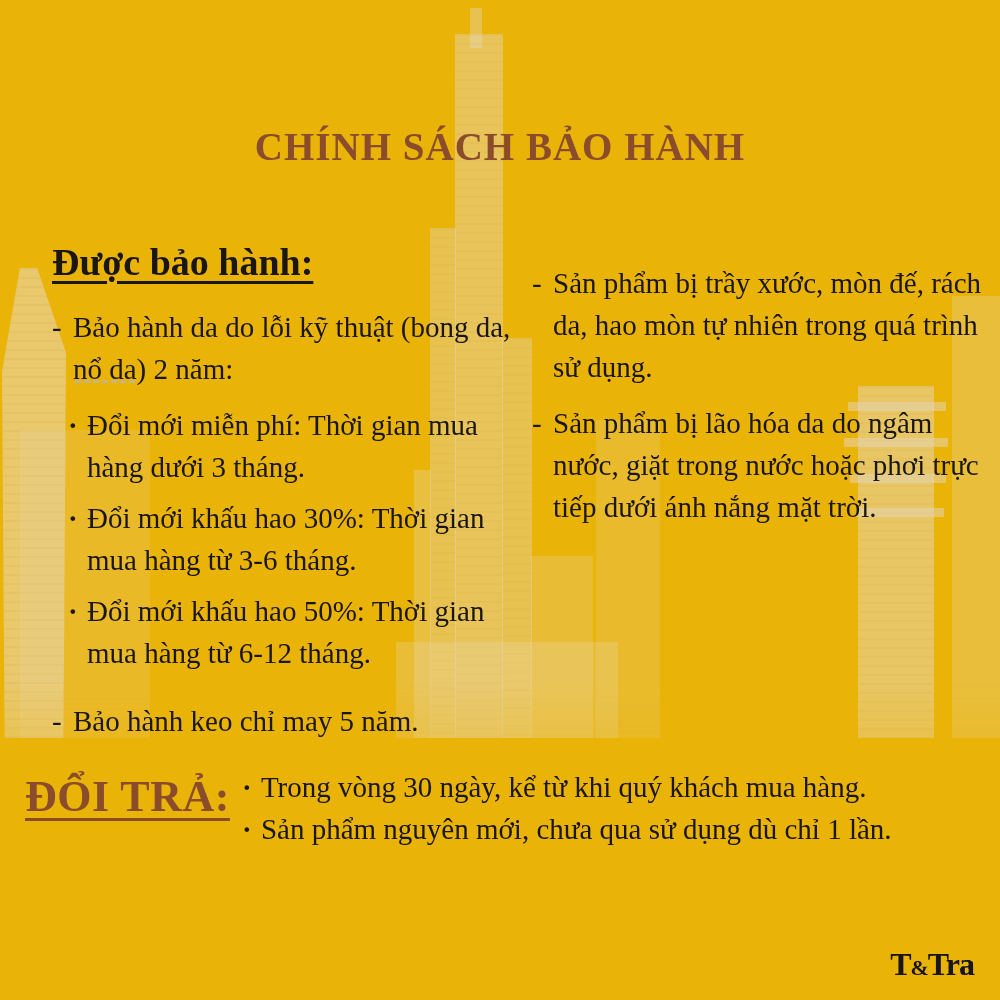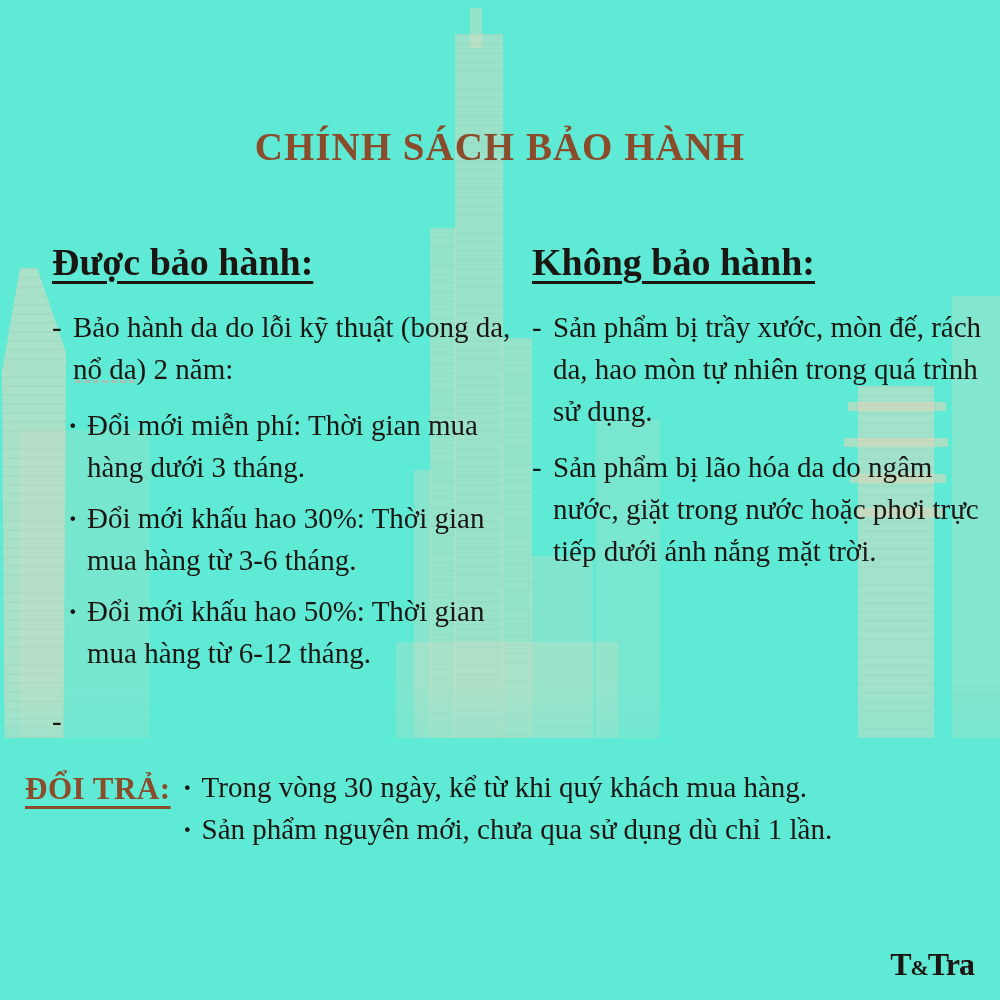--- a/index.html
+++ b/index.html
@@ -1,18 +1,18 @@
 <!DOCTYPE html>
 <html><head>
 <meta charset="utf-8">
 <style>
   html,body{margin:0;padding:0;}
   .page{
     position:relative;width:1000px;height:1000px;overflow:hidden;
-    background:#5eead4;
+    background:#eab308;
     font-family:"Liberation Serif","DejaVu Serif",serif;
     color:#1a1713;
   }
   
   .watermark{
     position:absolute;inset:0;z-index:0;pointer-events:none;
     -webkit-mask-image:linear-gradient(to bottom,#000 68%,transparent 94%);
     mask-image:linear-gradient(to bottom,#000 68%,transparent 94%);
   }
   .b{position:absolute;background:#e7dabf;}
@@ -56,21 +56,21 @@
   .mt-md{margin-top:14px;}
   .mt-sm{margin-top:9px;}
   .mt-xl{margin-top:26px;}
   .squiggle{
     position:absolute;left:23px;top:140px;width:60px;height:0;
     border-top:3px dashed #bfb6a6;opacity:.75;
   }
   
   .returns{position:absolute;left:25px;top:766px;display:flex;align-items:flex-start;}
   .returns-label{
-    flex:none;font-size:31px;font-weight:700;color:#8a4c2b;letter-spacing:.5px;
+    flex:none;font-size:44px;font-weight:700;color:#8a4c2b;letter-spacing:.5px;
     text-decoration:underline;text-decoration-thickness:3px;text-underline-offset:7px;
     margin-top:5px;
   }
   .returns-list{margin-left:12px;font-size:29px;line-height:42px;}
   .returns-list .item{font-size:29px;line-height:42px;}
   
   .footer{
     position:absolute;right:26px;top:946px;display:flex;align-items:baseline;
     font-size:28px;white-space:nowrap;justify-content:center;
   }
@@ -129,25 +129,25 @@
           <span class="text">Đổi mới khấu hao 30%: Thời gian mua hàng từ 3-6 tháng.</span>
         </div>
         <div class="item mt-sm">
           <span class="dot-marker">·</span>
           <span class="text">Đổi mới khấu hao 50%: Thời gian mua hàng từ 6-12 tháng.</span>
         </div>
       </div>
 
       <div class="item mt-xl">
         <span class="marker">-</span>
+        <span class="text">Bảo hành keo chỉ may 5 năm.</span>
       </div>
     </div>
 
     <div class="col col-right">
-      <span class="col-h">Không bảo hành:</span>
 
       <div class="item mt-lg">
         <span class="marker">-</span>
         <span class="text">Sản phẩm bị trầy xước, mòn đế, rách da, hao mòn tự nhiên trong quá trình sử dụng.</span>
       </div>
       <div class="item mt-md">
         <span class="marker">-</span>
         <span class="text">Sản phẩm bị lão hóa da do ngâm nước, giặt trong nước hoặc phơi trực tiếp dưới ánh nắng mặt trời.</span>
       </div>
     </div>

